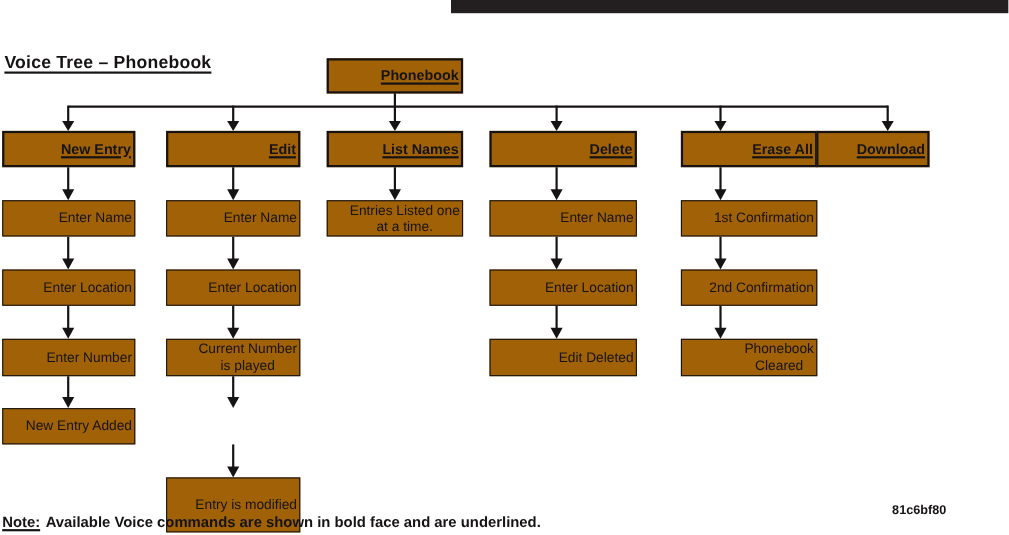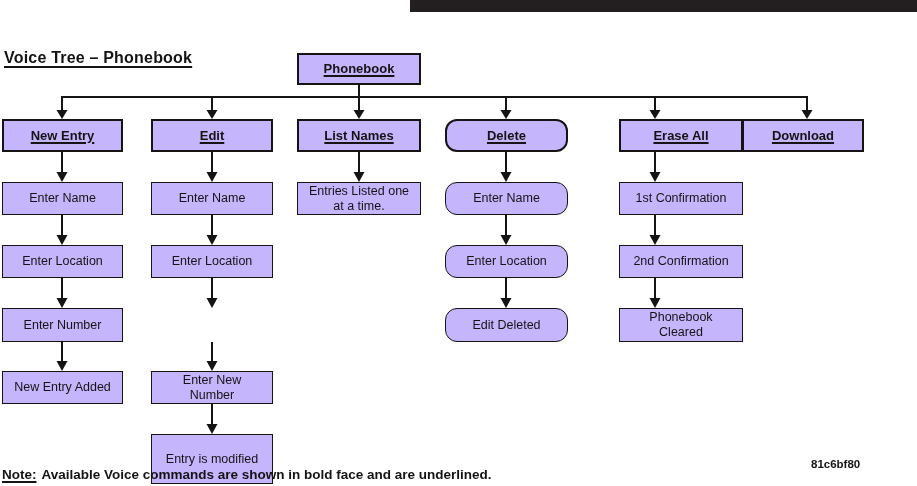--- a/index.html
+++ b/index.html
@@ -11,22 +11,22 @@
   #topbar{position:absolute;left:410px;top:0;width:507px;height:12px;background:#231f20;}
   #title{
     position:absolute;left:4px;top:49px;font-size:16px;font-weight:bold;
     text-decoration:underline;text-decoration-thickness:2px;text-underline-offset:3px;
     letter-spacing:0.2px;white-space:nowrap;
   }
   #connectors{position:absolute;left:0;top:0;width:917px;height:486px;}
   #connectors line{stroke:#161314;stroke-width:2;}
   #connectors polygon{fill:#161314;}
   .box{
-    position:absolute;box-sizing:border-box;background:#c4b5fd;
-    border:1.7px solid #161314;display:flex;align-items:center;justify-content:center;
+    position:absolute;box-sizing:border-box;background:#a16207;
+    border:1.7px solid #161314;display:flex;align-items:center;justify-content:flex-end;
     text-align:center;font-size:12.5px;line-height:1.18;white-space:pre-line;
     padding:1px 2px;
   }
   .box.hdr{border-width:2.4px;font-weight:bold;font-size:13px;}
   .box.hdr .u, .box.root .u{
     text-decoration:underline;text-decoration-thickness:1.5px;text-underline-offset:2px;
   }
   .box.root{border-width:2.4px;font-weight:bold;font-size:13px;}
   
   #nodeRoot{left:297px;top:53px;width:124px;height:32px;}
@@ -35,23 +35,23 @@
   
   .r1{top:182px;height:33px;}
   .r2{top:245px;height:33px;}
   .r3{top:308px;height:34px;}
   .r4{top:371px;height:33px;}
   .r5{top:434px;height:50px;}
   
   .c0{left:2px;width:121px;}
   .c1{left:151px;width:122px;}
   .c2{left:297px;width:124px;}
-  .c3{left:445px;width:123px;border-radius:12px;}
+  .c3{left:445px;width:134px;}
   .c4{left:593px;width:124px;margin-left:26px;}
-  .c5{left:742px;width:122px;}
+  .c5{left:742px;width:103px;}
   #note{
     position:absolute;left:2px;top:467px;font-size:13.5px;font-weight:bold;white-space:nowrap;
   }
   #note .u{text-decoration:underline;text-decoration-thickness:1.5px;text-underline-offset:2px;}
   #note .rest{margin-left:5px;text-align:right;}
   #figcode{position:absolute;left:811px;top:458px;font-size:11.5px;font-weight:bold;}
 </style>
 </head>
 <body>
 
@@ -140,22 +140,22 @@
     <span class="u">Download</span>
   </div>
 
   <div class="box r1 c0">Enter Name</div>
   <div class="box r2 c0">Enter Location</div>
   <div class="box r3 c0">Enter Number</div>
   <div class="box r4 c0">New Entry Added</div>
 
   <div class="box r1 c1">Enter Name</div>
   <div class="box r2 c1">Enter Location</div>
-  <div class="box r4 c1">Enter New
-Number</div>
+  <div class="box r3 c1">Current Number
+is played</div>
   <div class="box r5 c1">Entry is modified</div>
 
   <div class="box r1 c2">Entries Listed one
 at a time.</div>
 
   <div class="box r1 c3">Enter Name</div>
   <div class="box r2 c3">Enter Location</div>
   <div class="box r3 c3">Edit Deleted</div>
 
   <div class="box r1 c4">1st Confirmation</div>

